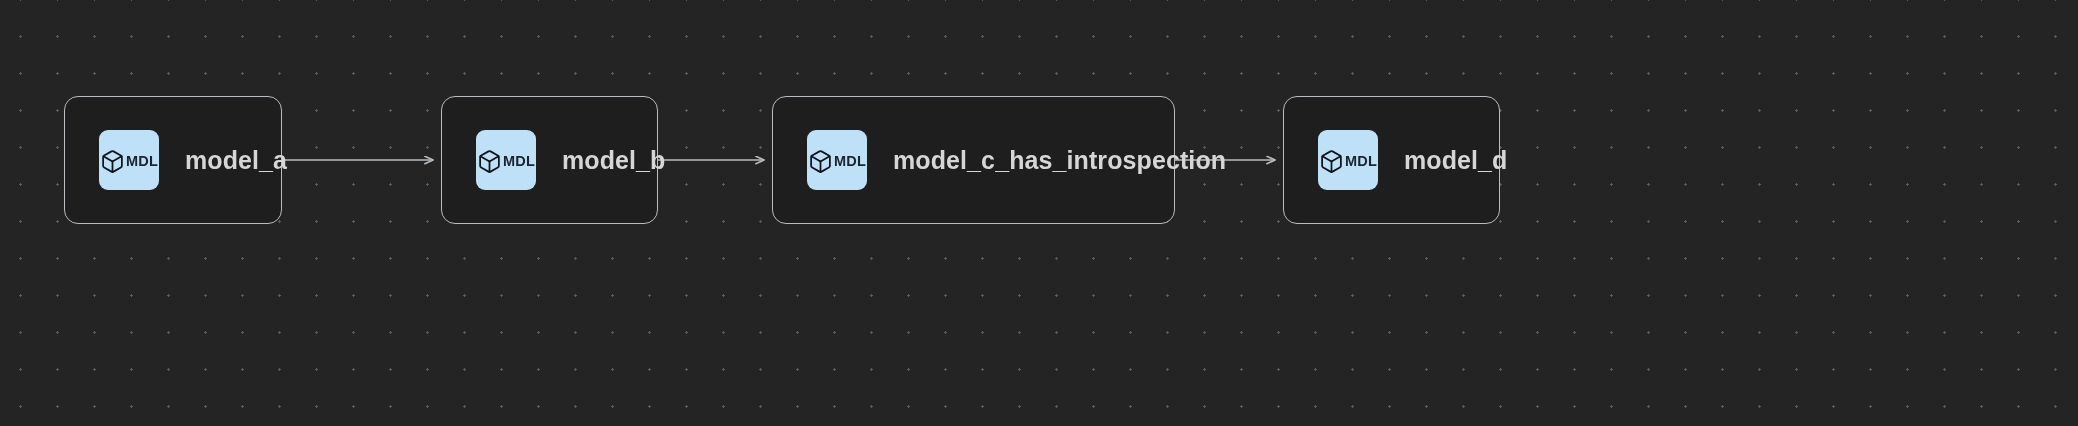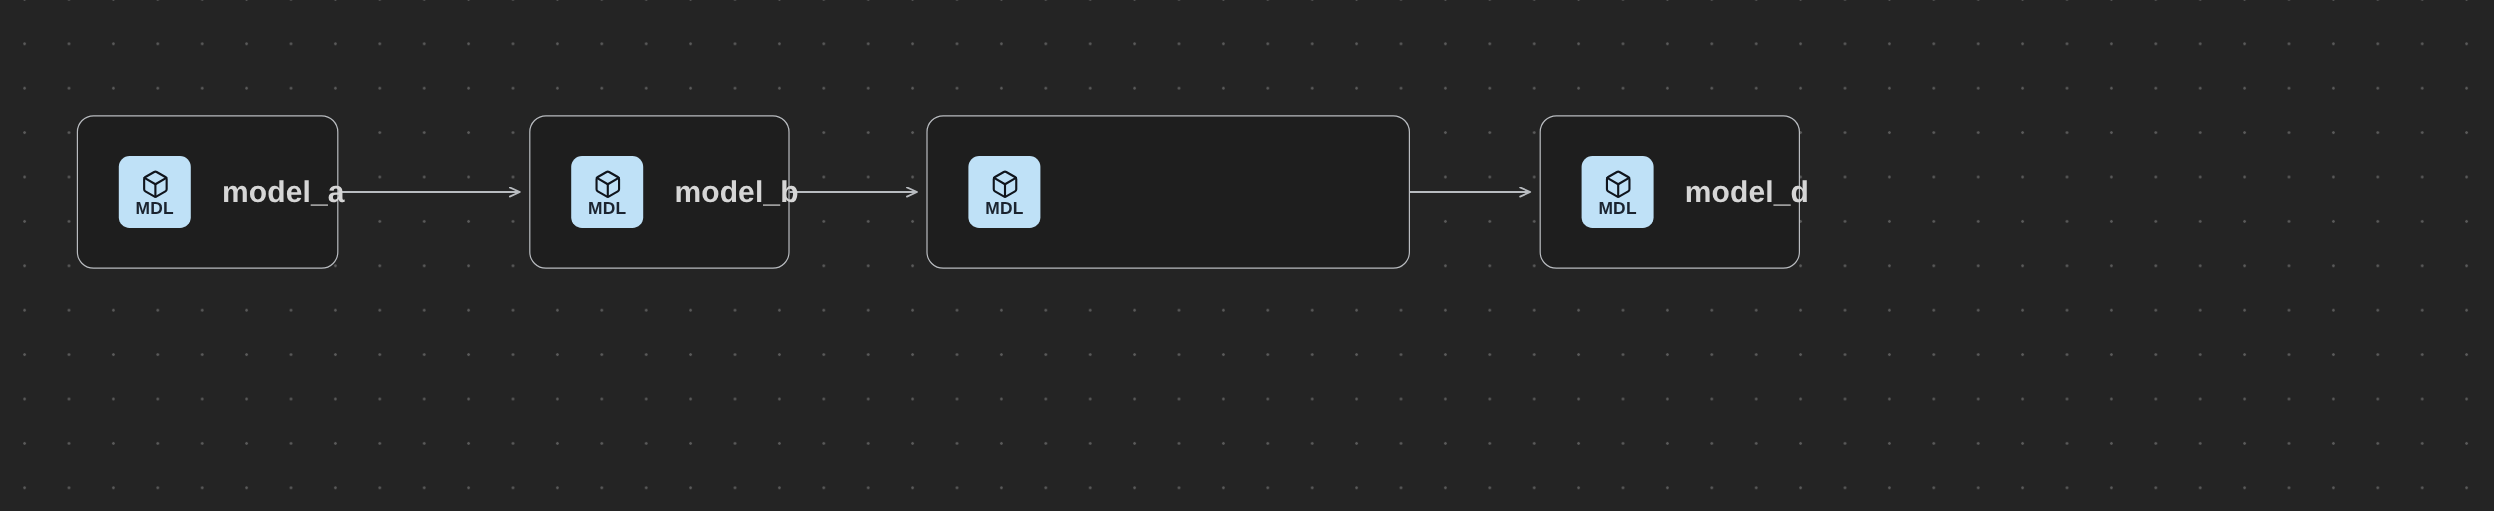--- a/index.html
+++ b/index.html
@@ -58,21 +58,20 @@
   }
 
   
   .badge {
     width: 60px;
     height: 60px;
     flex: 0 0 60px;
     background: #bfe1f7;
     border-radius: 9px;
     display: flex;
-    flex-direction: column;
     align-items: center;
     justify-content: center;
     gap: 1px;
     padding-top: 2px;
   }
 
   .badge svg {
     display: block;
     width: 25px;
     height: 25px;
@@ -165,20 +164,21 @@
       <div class="badge">
         <span>
           <svg viewBox="0 0 24 24" fill="none" stroke="#10151d" stroke-width="1.7" stroke-linecap="round" stroke-linejoin="round">
             <path d="M21 16V8a2 2 0 0 0-1-1.73l-7-4a2 2 0 0 0-2 0l-7 4A2 2 0 0 0 3 8v8a2 2 0 0 0 1 1.73l7 4a2 2 0 0 0 2 0l7-4A2 2 0 0 0 21 16z"></path>
             <path d="M3.27 6.96 12 12.01l8.73-5.05"></path>
             <path d="M12 22.08V12"></path>
           </svg>
         </span>
         <span class="badge-text">MDL</span>
       </div>
+      <span class="node-label">model_c_has_introspection</span>
     </div>
   </div>
 
   <div class="node" id="node-3">
     <div class="node-inner">
       <div class="badge">
         <span>
           <svg viewBox="0 0 24 24" fill="none" stroke="#10151d" stroke-width="1.7" stroke-linecap="round" stroke-linejoin="round">
             <path d="M21 16V8a2 2 0 0 0-1-1.73l-7-4a2 2 0 0 0-2 0l-7 4A2 2 0 0 0 3 8v8a2 2 0 0 0 1 1.73l7 4a2 2 0 0 0 2 0l7-4A2 2 0 0 0 21 16z"></path>
             <path d="M3.27 6.96 12 12.01l8.73-5.05"></path>

